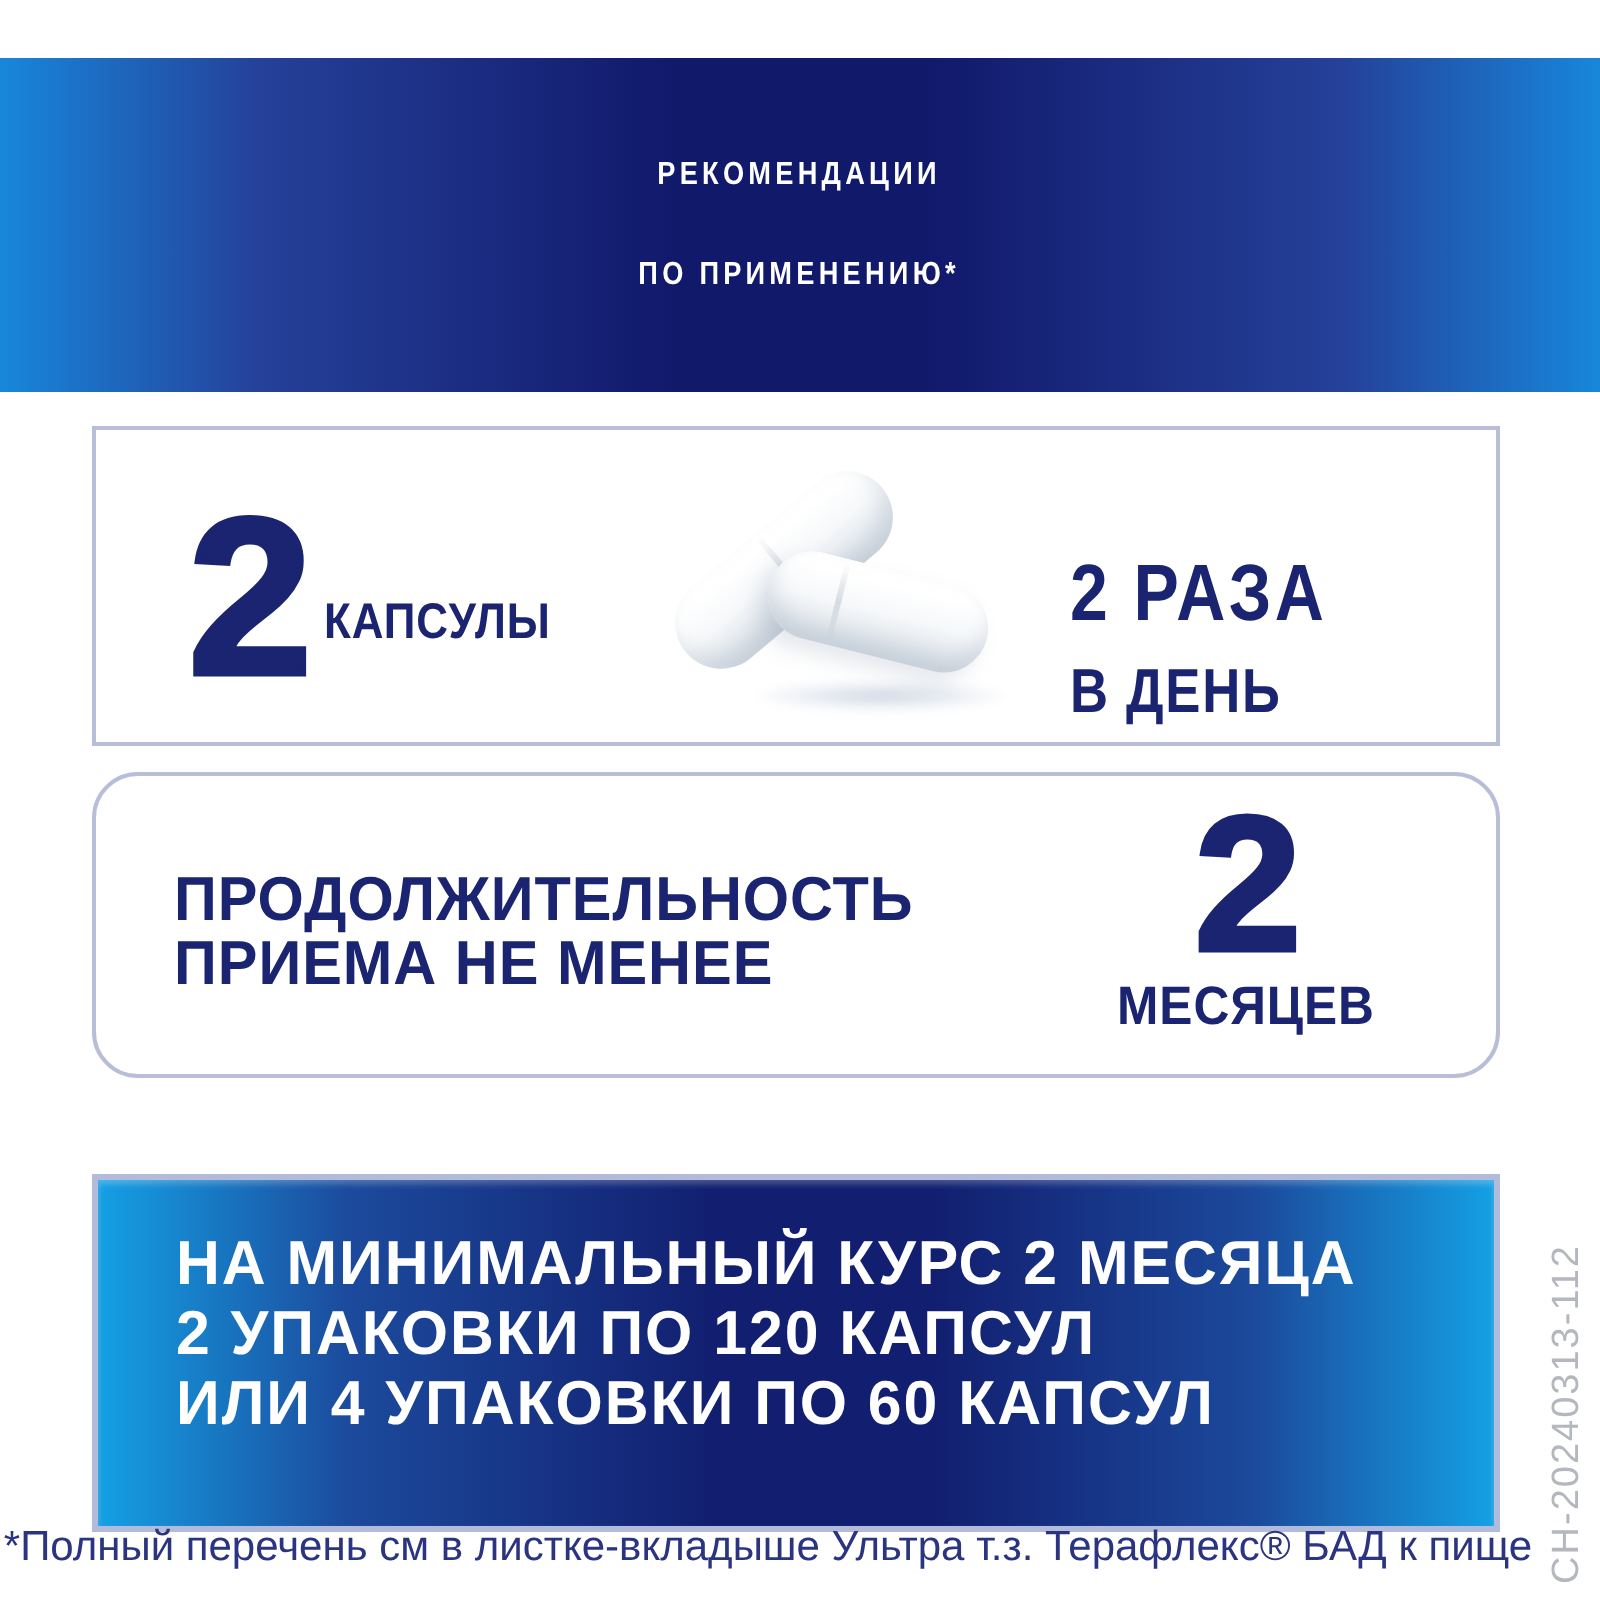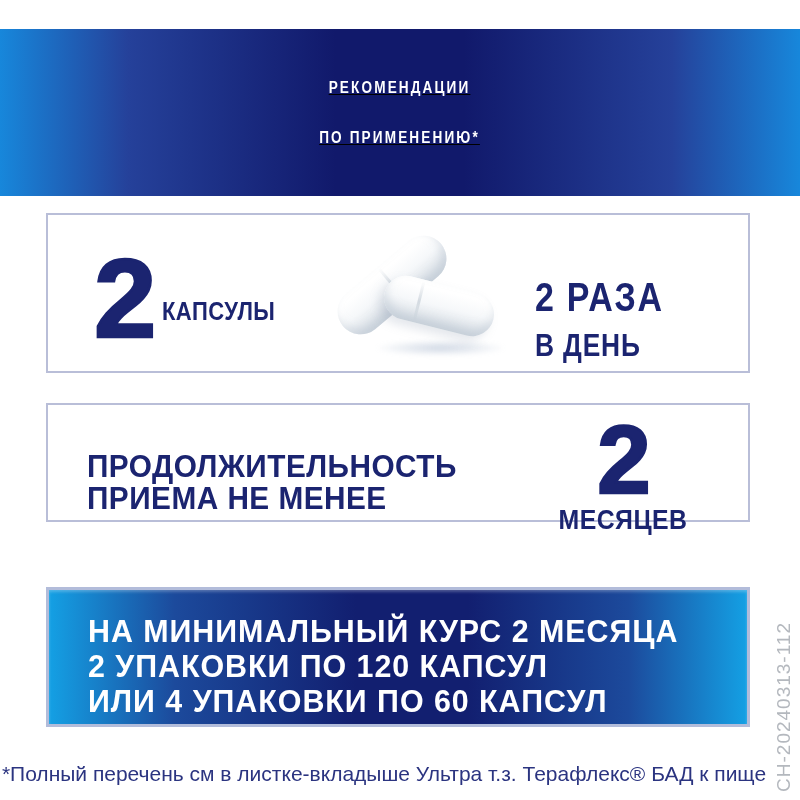--- a/index.html
+++ b/index.html
@@ -13,37 +13,37 @@
     width:800px;height:800px;position:relative;overflow:hidden;
     background:#ffffff;
     font-family:"Liberation Sans", sans-serif;
     -webkit-font-smoothing:antialiased;
   }
   
   .banner{
     position:absolute;top:29px;left:0;width:800px;height:167px;
     background:linear-gradient(to right,
       #1787db 0%, #25419a 16%, #11196b 42%, #11196b 58%, #25419a 84%, #1787db 100%);
-    display:flex;align-items:center;justify-content:center;text-decoration:underline;
+    display:flex;align-items:center;justify-content:center;
   }
   .banner-title{
     color:#ffffff;text-align:center;
     font-size:46px;line-height:50px;font-weight:bold;letter-spacing:2.5px;
     transform:scaleX(0.85);transform-origin:center;
     white-space:nowrap;
   }
   
   .card{
     position:absolute;left:46px;width:704px;box-sizing:border-box;
     background:#ffffff;border:2px solid var(--card-border);
   }
   #card-dose{top:213px;height:160px;}
-  #card-duration{top:403px;height:119px;}
+  #card-duration{top:386px;height:153px;border-radius:23px;}
   #card-course{
-    top:587px;height:140px;border:3px solid #b2bcda;
+    top:587px;height:179px;border:3px solid #b2bcda;
     background:linear-gradient(to right,
       #14a0e4 0%, #1c4a9c 18%, #121f70 44%, #121f70 60%, #1c4a9c 83%, #14a0e4 100%);
     box-shadow:inset 0 2px 3px rgba(255,255,255,0.25);
     padding:24px 20px 16px 39px;color:#ffffff;
   }
   .big-num{
     color:var(--navy);font-weight:bold;
     -webkit-text-stroke:2.5px var(--navy);
     letter-spacing:-2px;
   }

